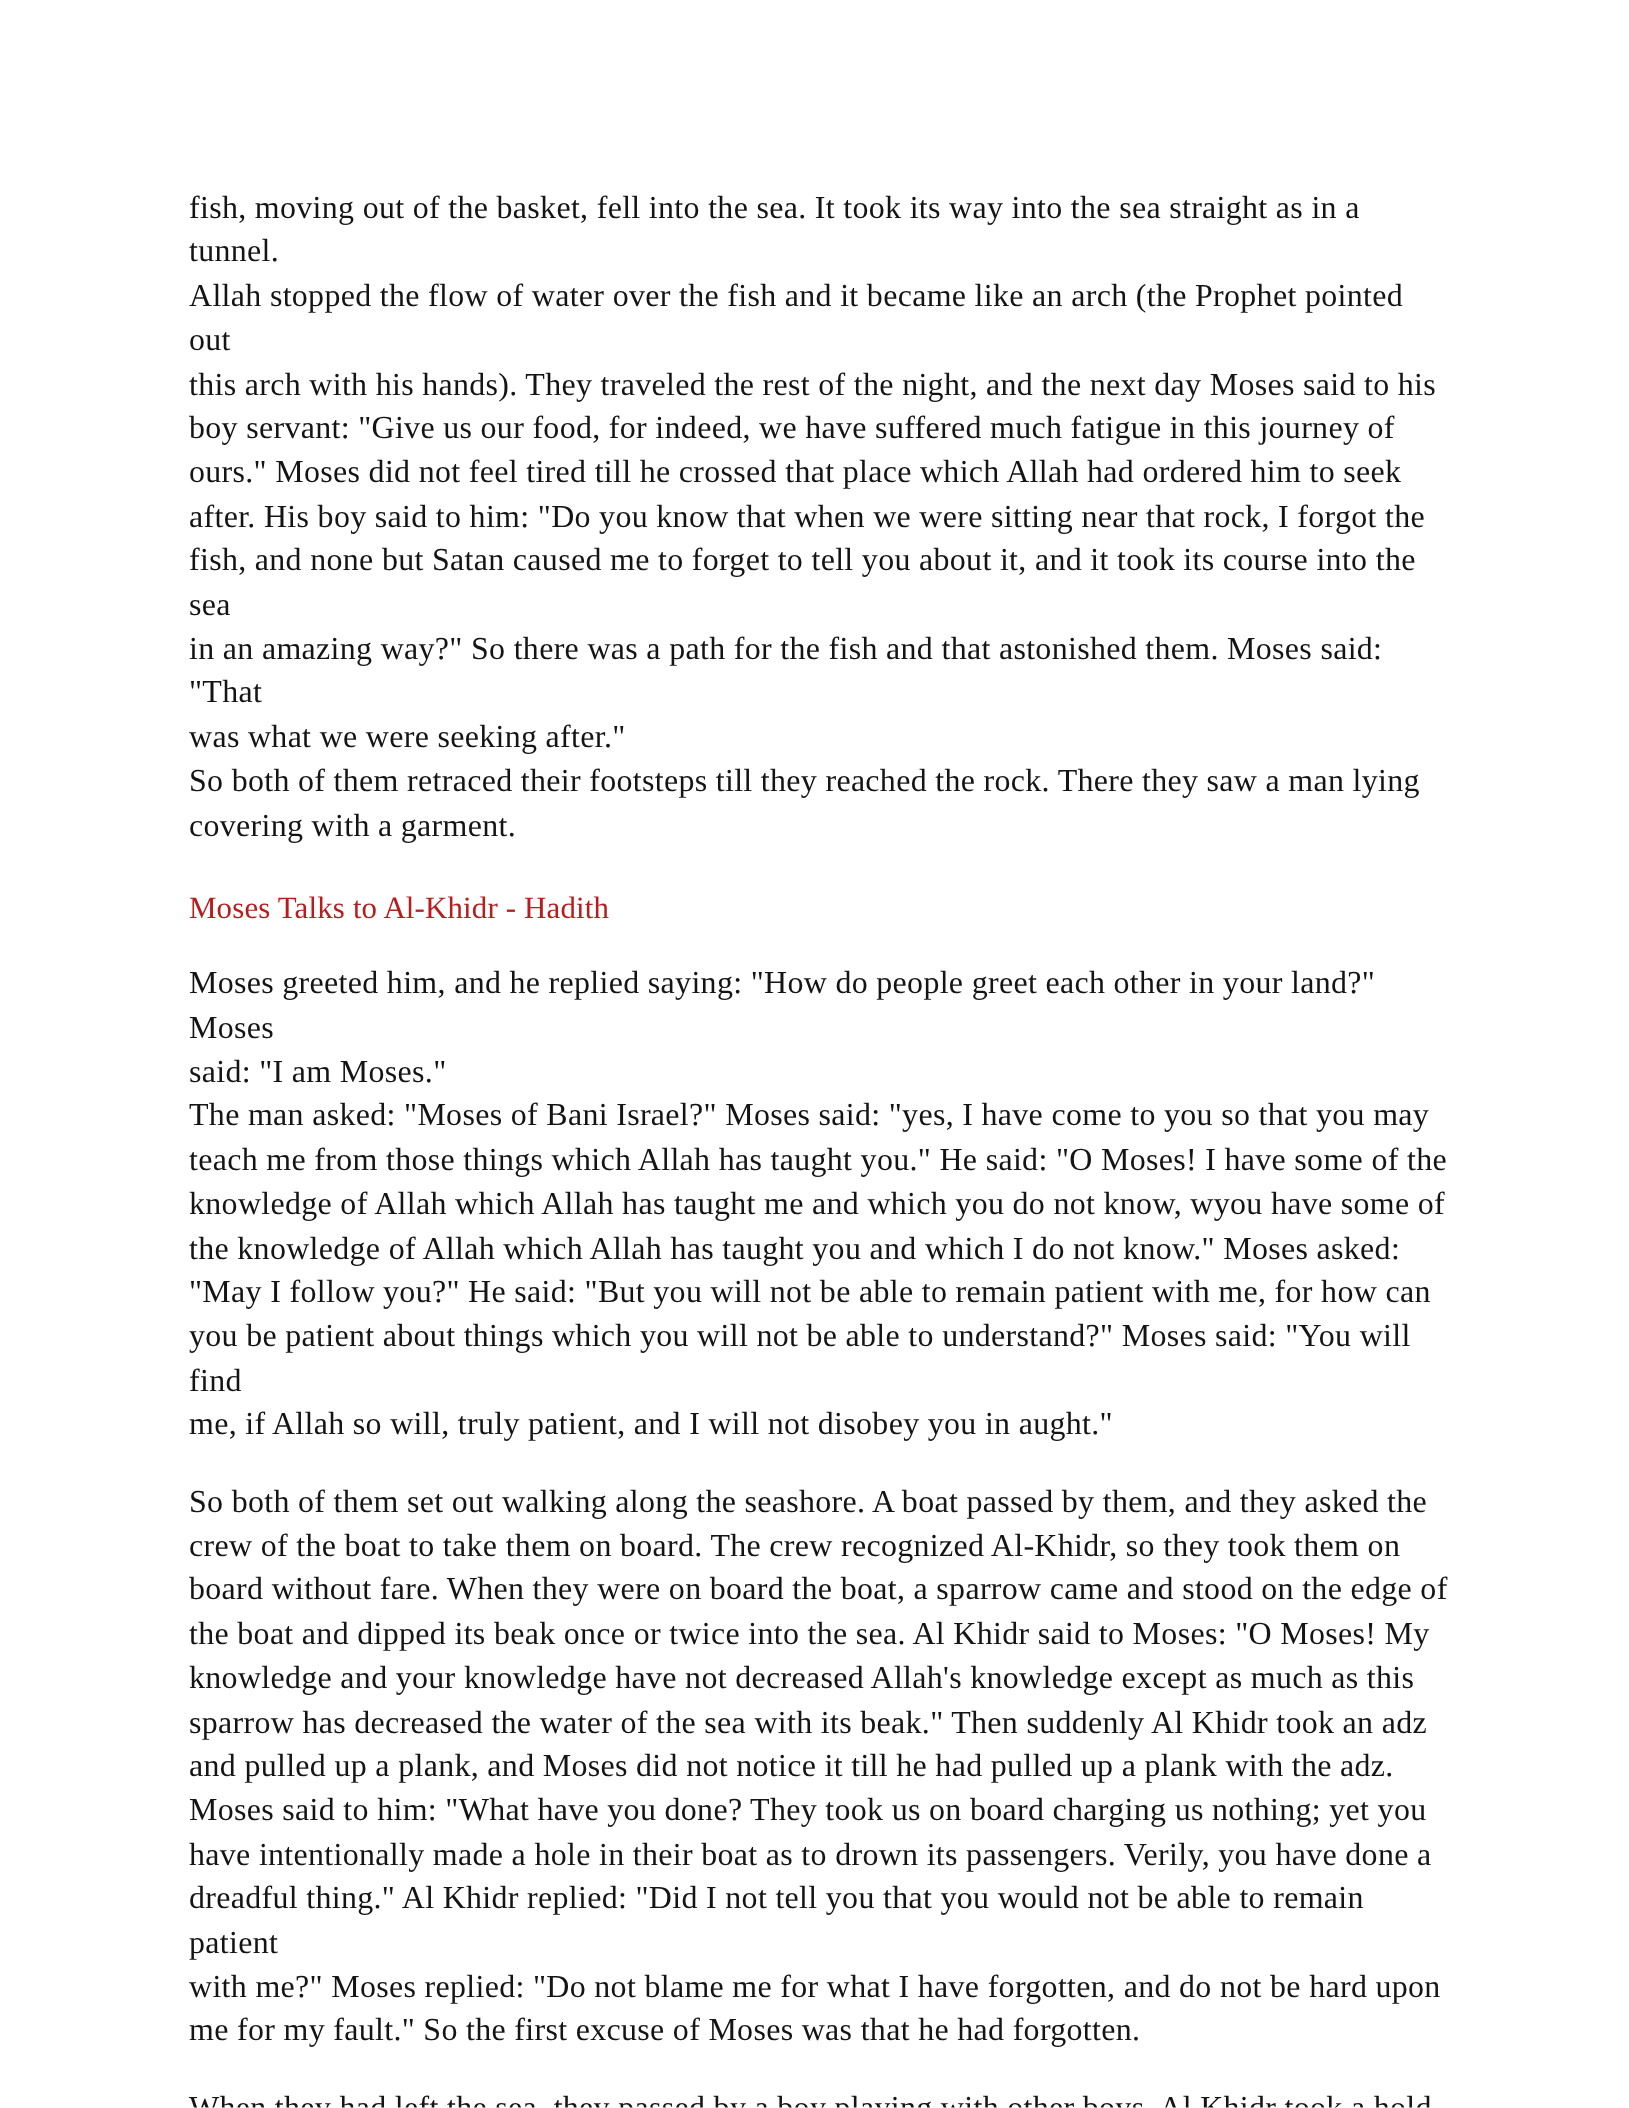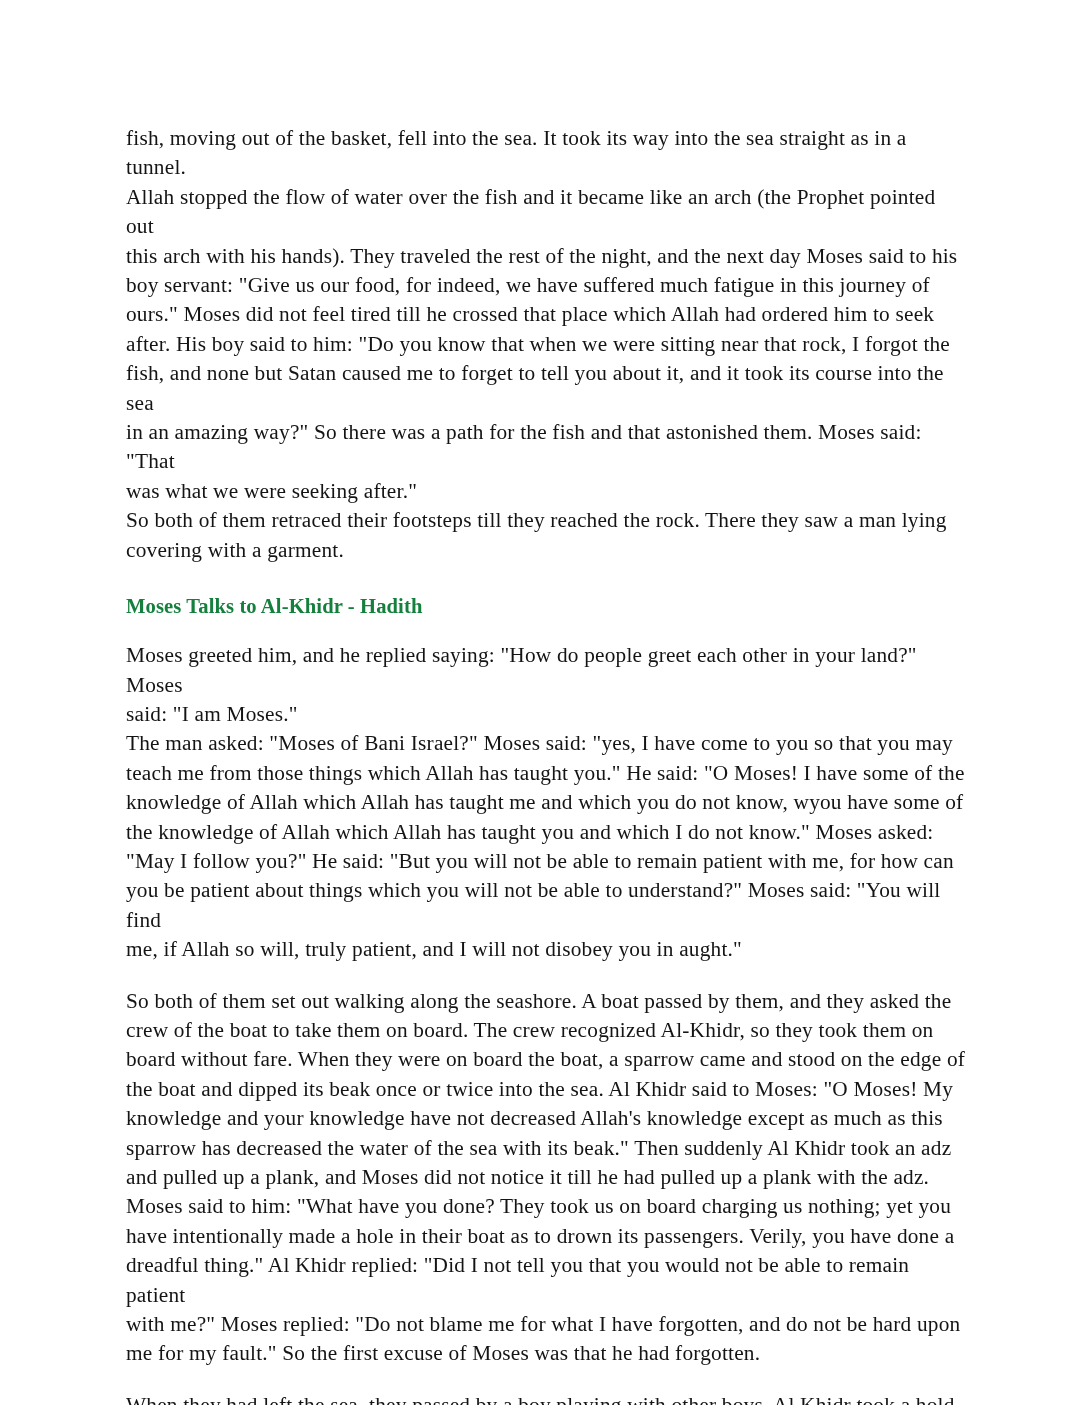--- a/index.html
+++ b/index.html
@@ -39,22 +39,22 @@
     white-space: pre-line;
     letter-spacing: 0.01em;
     -webkit-font-smoothing: antialiased;
   }
   .gap-heading-before { height: 28px; }
   .gap-heading-after  { height: 22px; }
   .gap-para           { height: 22px; }
   .heading {
     font-size: 20.6px;
     line-height: 26px;
-    font-weight: bold;
-    color: #15803d;
+    font-weight: normal;
+    color: #b91c1c;
     margin: 0;
     letter-spacing: 0.005em;
   }
   .spacer { width: 100%; }
 </style>
 </head>
 <body>
 
 <div class="page">
   <div class="content">

